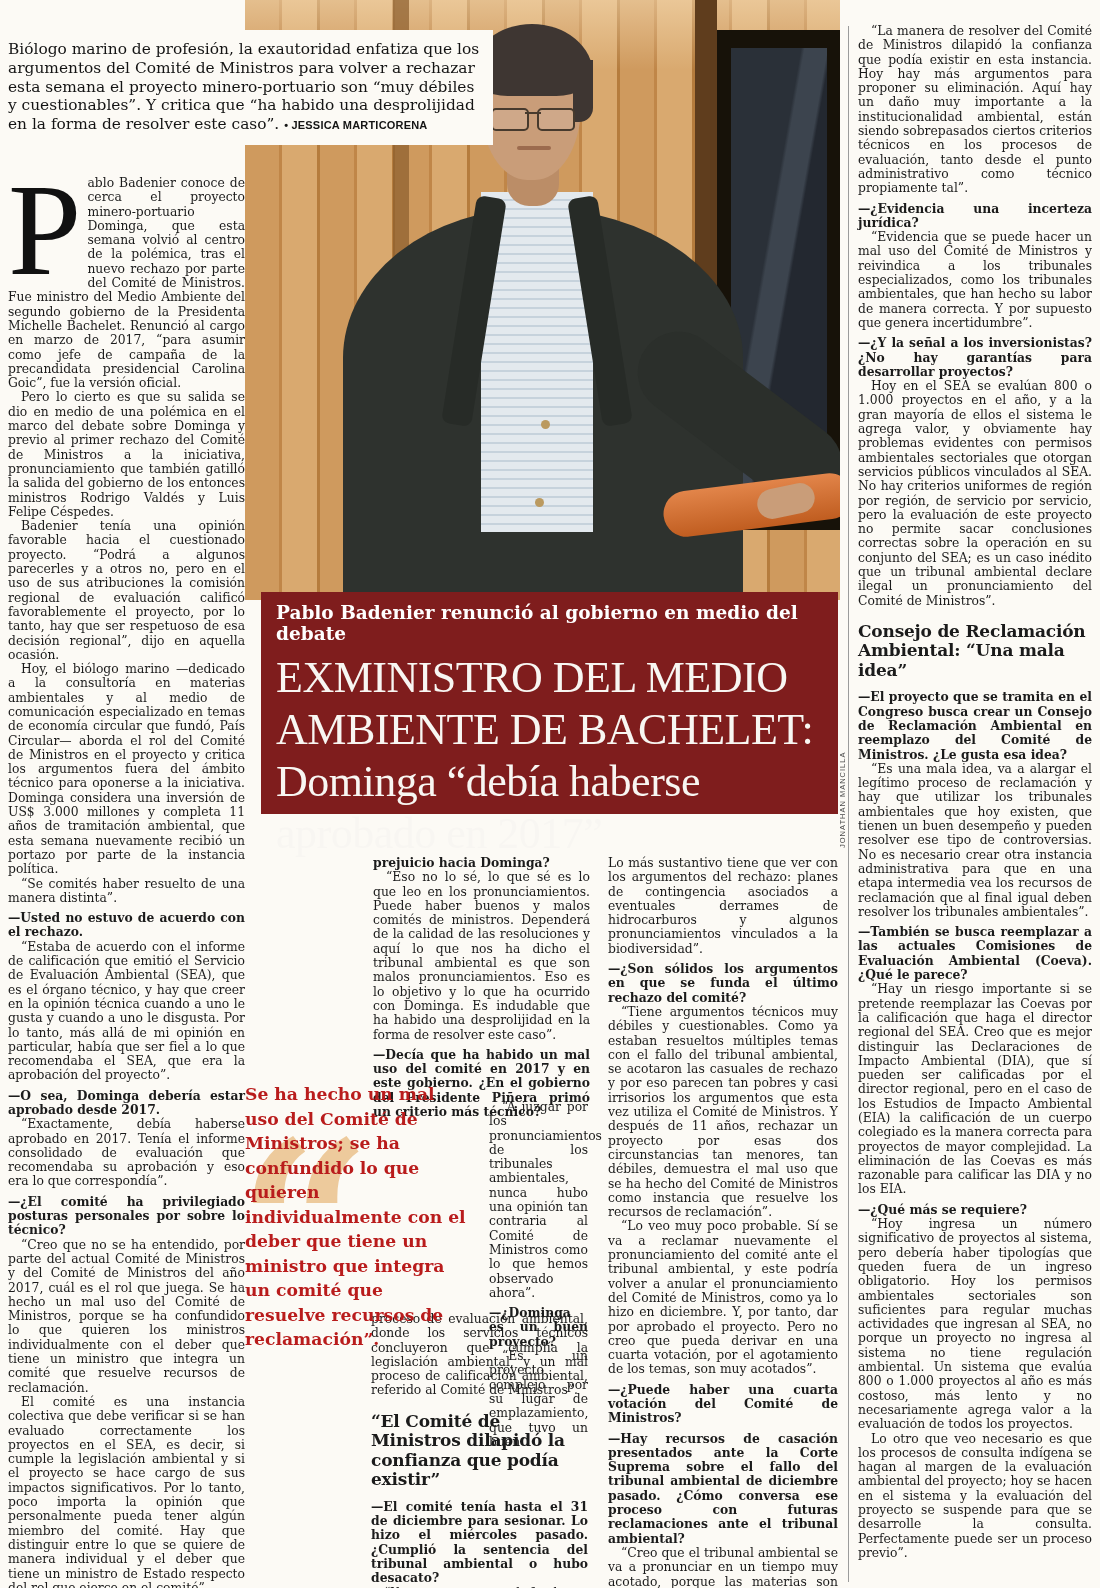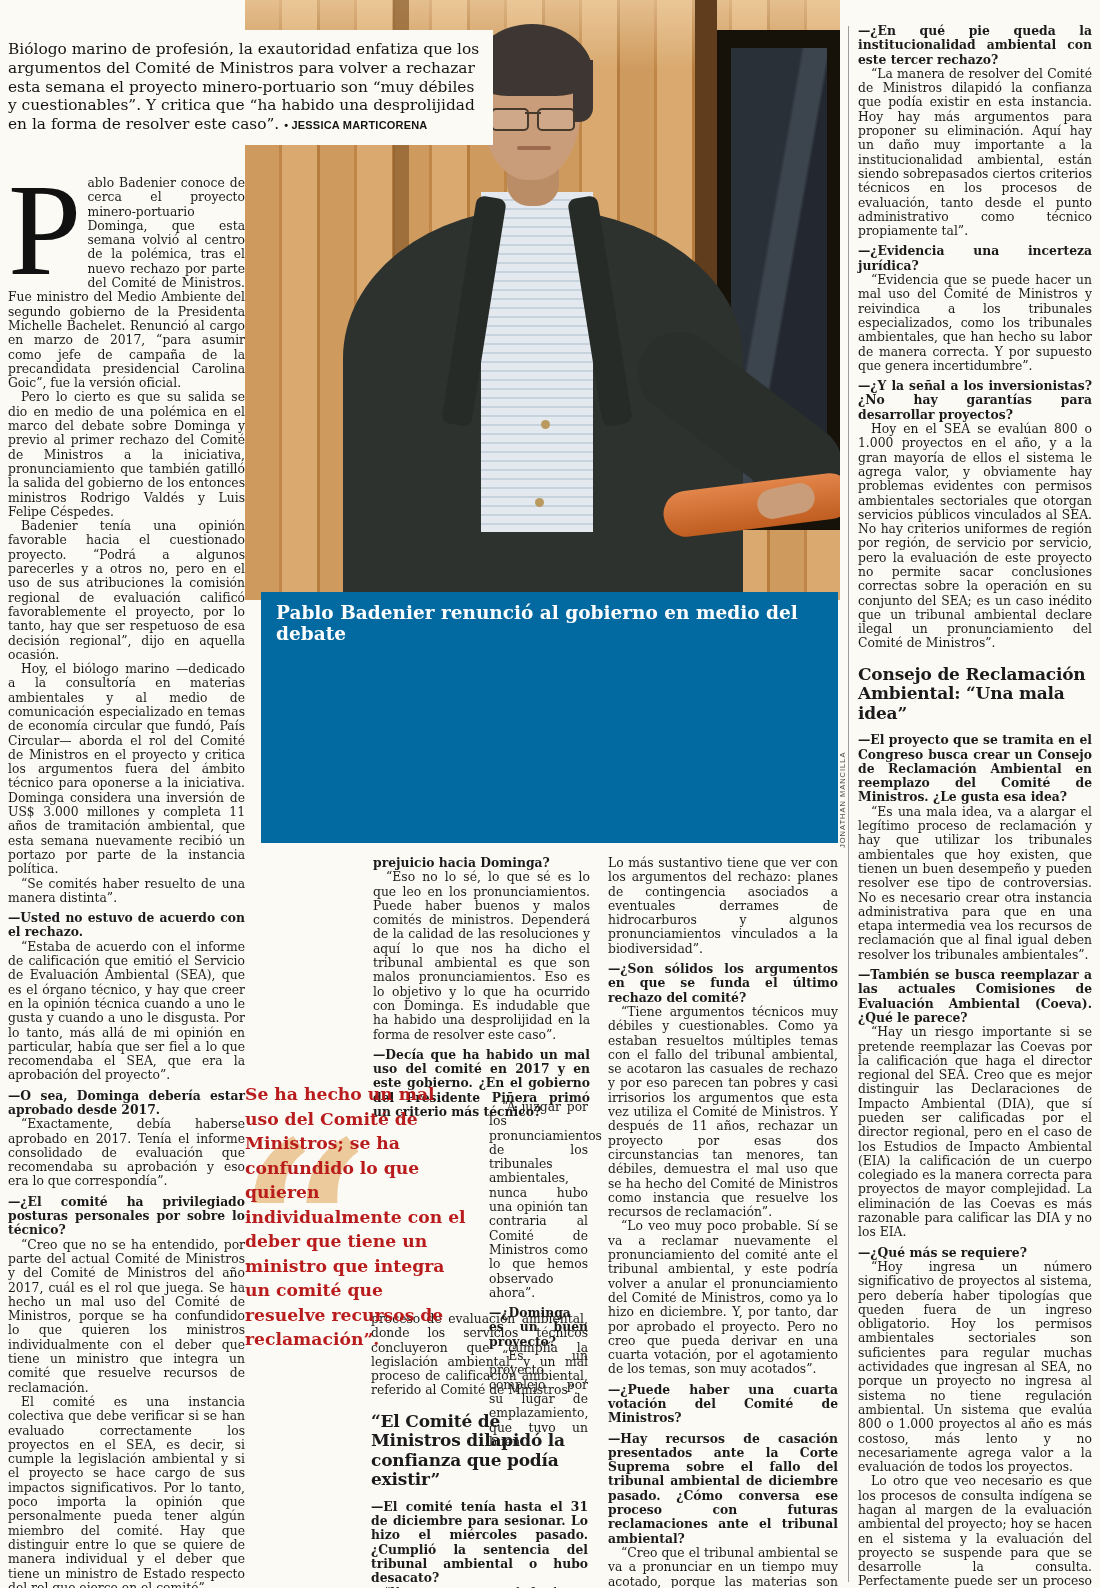--- a/index.html
+++ b/index.html
@@ -43,21 +43,21 @@
     border-radius:42px;transform:rotate(37deg);transform-origin:18px 40px;}
   .photo .rail{position:absolute;left:418px;top:482px;width:190px;height:46px;border-radius:24px;
     background:linear-gradient(180deg,#e2854a,#c05d20);transform:rotate(-7deg);}
   .photo .hand{position:absolute;left:512px;top:486px;width:58px;height:30px;background:#c99d79;
     border-radius:16px;transform:rotate(-12deg);}
   
   .intro{position:absolute;left:0;top:30px;width:493px;background:#fcfaf5;padding:10px 12px 10px 8px;
     box-sizing:border-box;z-index:4;font-size:15.4px;line-height:18.8px;color:#141414;}
   .byline{font-family:"Liberation Sans",sans-serif;font-weight:700;font-size:11px;letter-spacing:.2px;}
   
-  .hbox{position:absolute;left:261px;top:592px;width:577px;height:251px;background:#0369a1;z-index:5;
+  .hbox{position:absolute;left:261px;top:592px;width:577px;height:222px;background:#7f1d1d;z-index:5;
     padding:10px 0 0 15px;box-sizing:border-box;}
   .kicker{color:#fff;font-weight:700;font-size:18.5px;margin:0 0 8px;}
   .hl{display:block;font-family:"Liberation Serif",serif;font-weight:400;color:#f8f6f2;
     font-size:44px;line-height:52px;letter-spacing:-.5px;}
   .credit{position:absolute;left:838px;top:748px;height:100px;z-index:6;
     writing-mode:vertical-rl;transform:rotate(180deg);font-family:"Liberation Sans",sans-serif;
     font-size:7.5px;letter-spacing:1px;color:#4c4c4c;}
   
   .col{position:absolute;font-size:12.35px;line-height:14.3px;}
   .blk{margin:0;text-align:justify;hyphens:auto;-webkit-hyphens:auto;}
@@ -114,20 +114,26 @@
     <div class="hand"></div>
   </div>
 
   <div class="intro">
     <span>Biólogo marino de profesión, la exautoridad enfatiza que los argumentos del Comité de Ministros para volver a rechazar esta semana el proyecto minero-portuario son “muy débiles y cuestionables”. Y critica que “ha habido una desprolijidad en la forma de resolver este caso”.</span>
     <span class="byline">• JESSICA MARTICORENA</span>
   </div>
 
   <div class="hbox">
     <p class="kicker">Pablo Badenier renunció al gobierno en medio del debate</p>
+    <div>
+        <span class="blk hl">EXMINISTRO DEL MEDIO</span>
+        <span class="blk hl">AMBIENTE DE BACHELET:</span>
+        <span class="blk hl">Dominga “debía haberse</span>
+        <span class="blk hl">aprobado en 2017”</span>
+      </div>
   </div>
   <div class="credit">JONATHAN MANCILLA</div>
 
   <div class="col colleft">
     <p class="blk para"><span class="dropcap">P</span><span>ablo Badenier conoce de cerca el proyecto minero-portuario Dominga, que esta semana volvió al centro de la polémica, tras el nuevo rechazo por parte del Comité de Ministros. Fue ministro del Medio Ambiente del segundo gobierno de la Presidenta Michelle Bachelet. Renunció al cargo en marzo de 2017, “para asumir como jefe de campaña de la precandidata presidencial Carolina Goic”, fue la versión oficial.</span></p>
     <div>
         <p class="blk para2">Pero lo cierto es que su salida se dio en medio de una polémica en el marco del debate sobre Dominga y previo al primer rechazo del Comité de Ministros a la iniciativa, pronunciamiento que también gatilló la salida del gobierno de los entonces ministros Rodrigo Valdés y Luis Felipe Céspedes.</p>
         <p class="blk para2">Badenier tenía una opinión favorable hacia el cuestionado proyecto. “Podrá a algunos parecerles y a otros no, pero en el uso de sus atribuciones la comisión regional de evaluación calificó favorablemente el proyecto, por lo tanto, hay que ser respetuoso de esa decisión regional”, dijo en aquella ocasión.</p>
         <p class="blk para2">Hoy, el biólogo marino —dedicado a la consultoría en materias ambientales y al medio de comunicación especializado en temas de economía circular que fundó, País Circular— aborda el rol del Comité de Ministros en el proyecto y critica los argumentos fuera del ámbito técnico para oponerse a la iniciativa. Dominga considera una inversión de US$ 3.000 millones y completa 11 años de tramitación ambiental, que esta semana nuevamente recibió un portazo por parte de la instancia política.</p>
         <p class="blk a">“Se comités haber resuelto de una manera distinta”.</p>
@@ -167,21 +173,20 @@
       <p class="blk a">“Creo que el tribunal ambiental se va a pronunciar en un tiempo muy acotado, porque las materias son muy menores. Y la Suprema tendrá que pronunciarse sobre la forma y el fondo de la evaluación del proyecto”.</p>
     </div>
 
   <div class="pq">
     <span class="pqmark">“</span>
     <p class="pqtext">Se ha hecho un mal uso del Comité de Ministros; se ha confundido lo que quieren individualmente con el deber que tiene un ministro que integra un comité que resuelve recursos de reclamación”.</p>
   </div>
 
   <div class="vrule"></div>
   <div class="col colright">
-      <p class="blk qcont">—¿En qué pie queda la institucionalidad ambiental con este tercer rechazo?</p>
       <p class="blk a">“La manera de resolver del Comité de Ministros dilapidó la confianza que podía existir en esta instancia. Hoy hay más argumentos para proponer su eliminación. Aquí hay un daño muy importante a la institucionalidad ambiental, están siendo sobrepasados ciertos criterios técnicos en los procesos de evaluación, tanto desde el punto administrativo como técnico propiamente tal”.</p>
       <p class="blk q">—¿Evidencia una incerteza jurídica?</p>
       <p class="blk a">“Evidencia que se puede hacer un mal uso del Comité de Ministros y reivindica a los tribunales especializados, como los tribunales ambientales, que han hecho su labor de manera correcta. Y por supuesto que genera incertidumbre”.</p>
       <p class="blk q">—¿Y la señal a los inversionistas? ¿No hay garantías para desarrollar proyectos?</p>
       <p class="blk a2">Hoy en el SEA se evalúan 800 o 1.000 proyectos en el año, y a la gran mayoría de ellos el sistema le agrega valor, y obviamente hay problemas evidentes con permisos ambientales sectoriales que otorgan servicios públicos vinculados al SEA. No hay criterios uniformes de región por región, de servicio por servicio, pero la evaluación de este proyecto no permite sacar conclusiones correctas sobre la operación en su conjunto del SEA; es un caso inédito que un tribunal ambiental declare ilegal un pronunciamiento del Comité de Ministros”.</p>
       <p class="blk subhead">Consejo de Reclamación Ambiental: “Una mala idea”</p>
       <p class="blk q">—El proyecto que se tramita en el Congreso busca crear un Consejo de Reclamación Ambiental en reemplazo del Comité de Ministros. ¿Le gusta esa idea?</p>
       <p class="blk a">“Es una mala idea, va a alargar el legítimo proceso de reclamación y hay que utilizar los tribunales ambientales que hoy existen, que tienen un buen desempeño y pueden resolver ese tipo de controversias. No es necesario crear otra instancia administrativa para que en una etapa intermedia vea los recursos de reclamación que al final igual deben resolver los tribunales ambientales”.</p>
       <p class="blk q">—También se busca reemplazar a las actuales Comisiones de Evaluación Ambiental (Coeva). ¿Qué le parece?</p>
       <p class="blk a">“Hay un riesgo importante si se pretende reemplazar las Coevas por la calificación que haga el director regional del SEA. Creo que es mejor distinguir las Declaraciones de Impacto Ambiental (DIA), que sí pueden ser calificadas por el director regional, pero en el caso de los Estudios de Impacto Ambiental (EIA) la calificación de un cuerpo colegiado es la manera correcta para proyectos de mayor complejidad. La eliminación de las Coevas es más razonable para calificar las DIA y no los EIA.</p>

